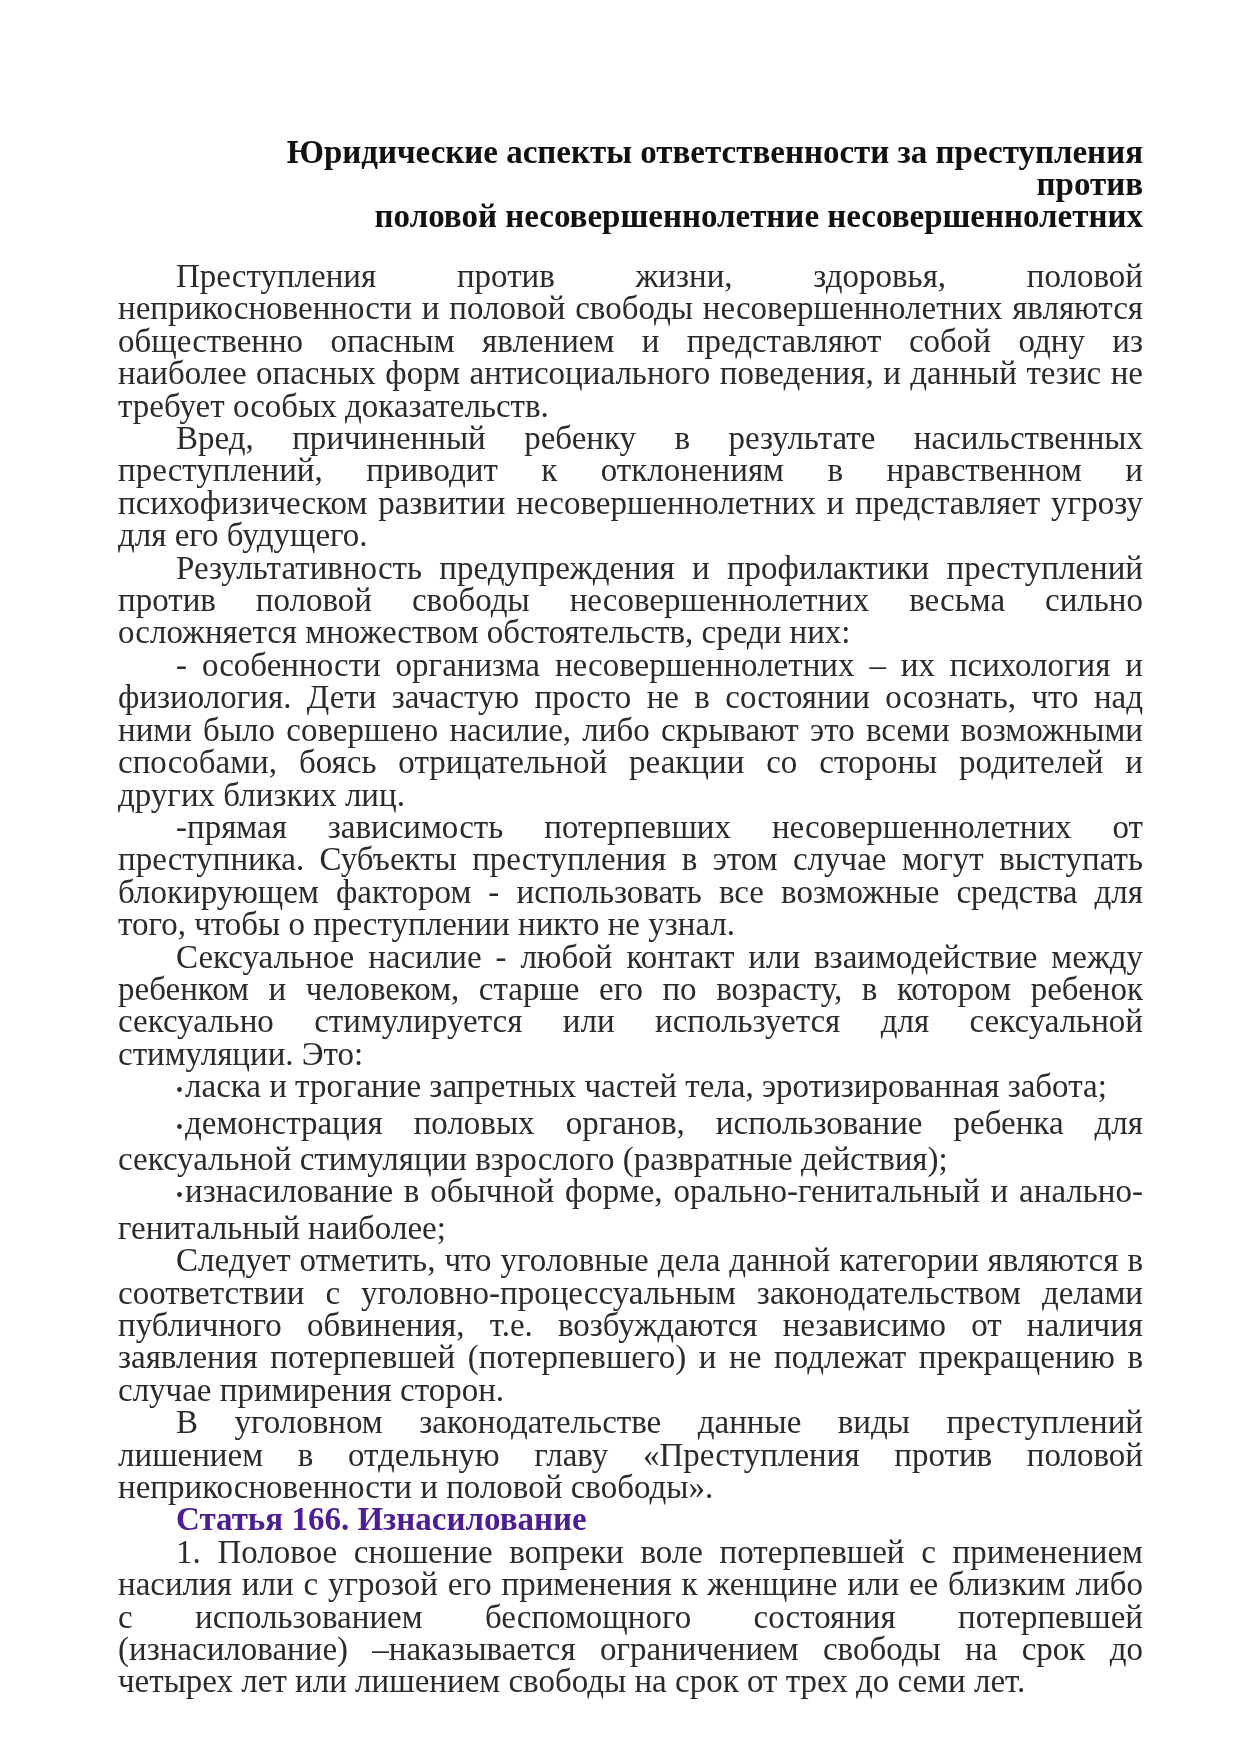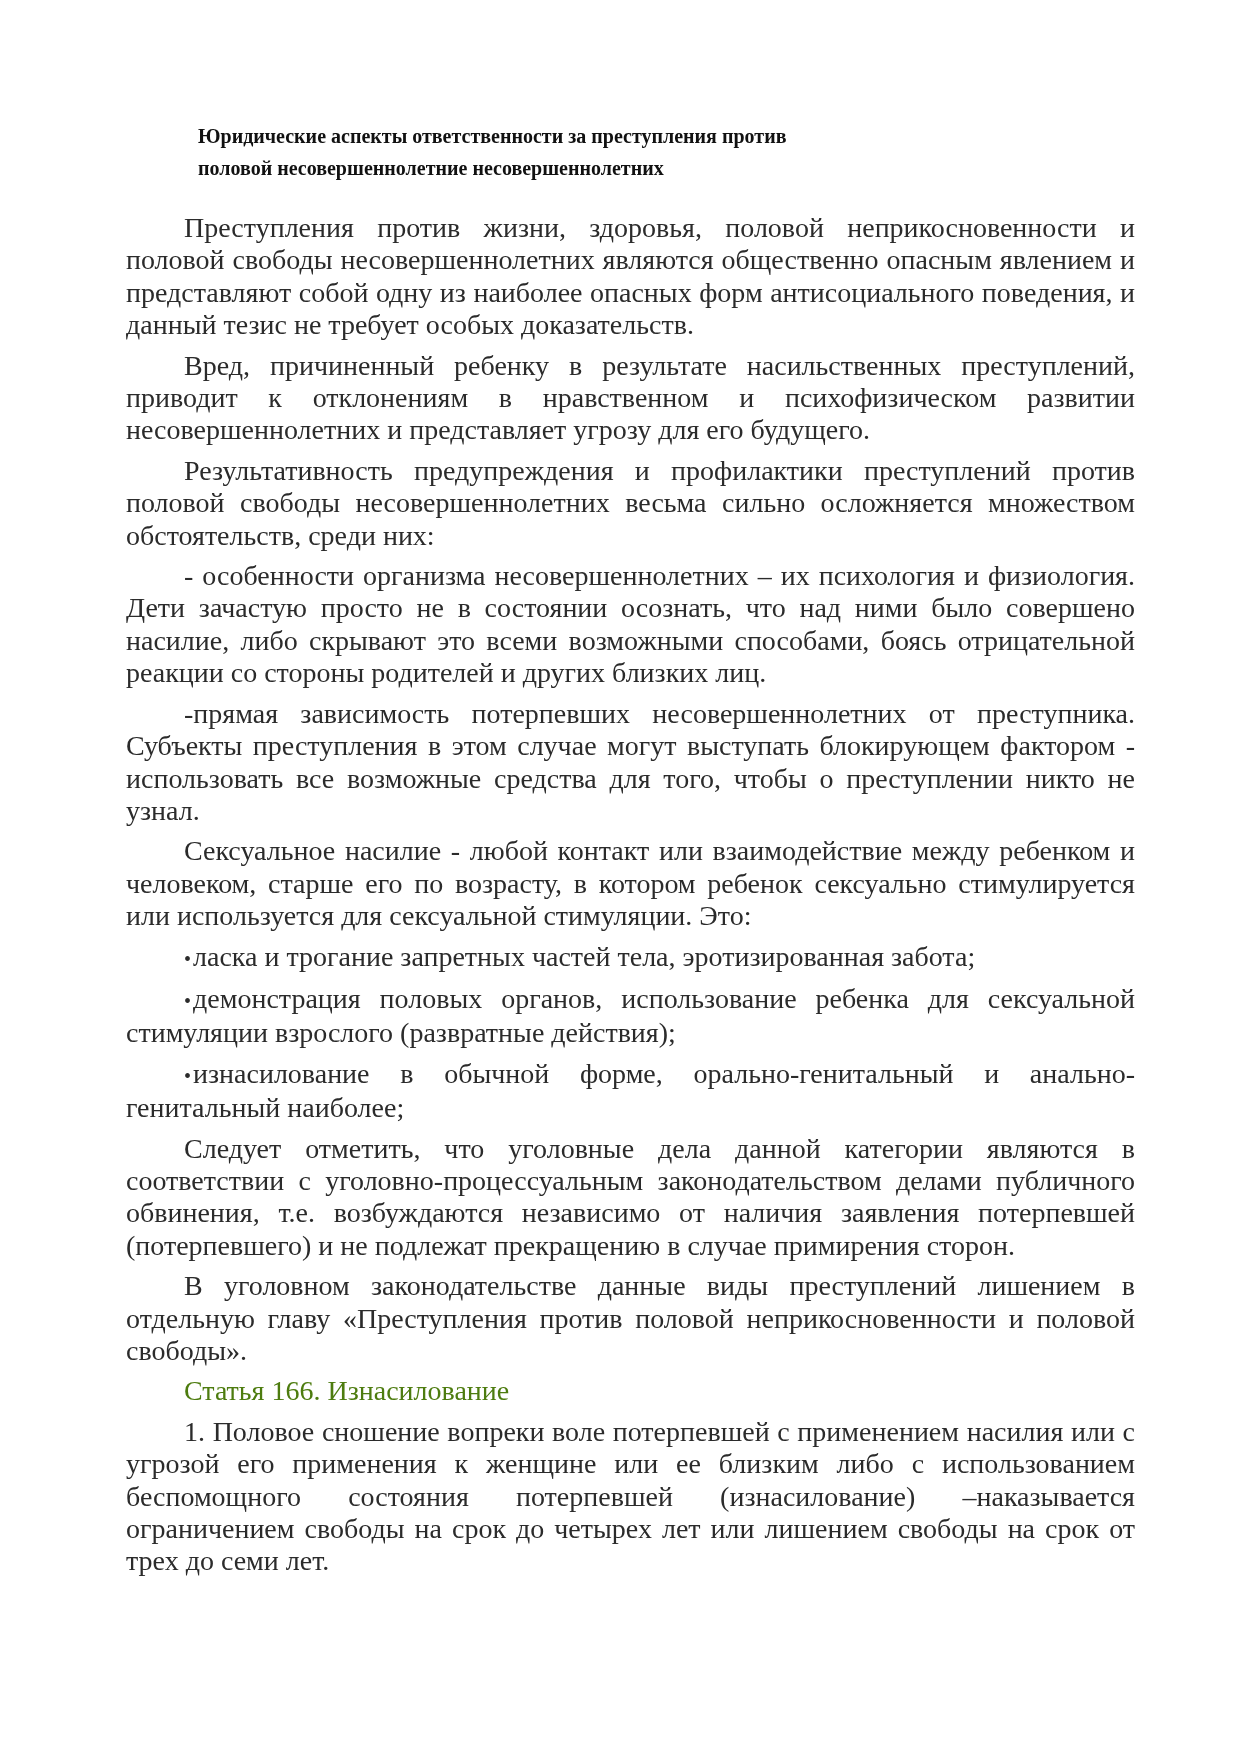--- a/index.html
+++ b/index.html
@@ -3,30 +3,30 @@
 <meta charset="utf-8">
 <style>
   html, body { margin: 0; padding: 0; background: #ffffff; }
   body { width: 1240px; height: 1755px; position: relative; overflow: hidden; }
   .page {
     position: absolute; left: 118px; top: 120px; width: 1025px;
     font-family: "Liberation Serif", "DejaVu Serif", serif;
     color: #2b2b2b;
   }
   .title {
-    font-weight: bold; font-size: 20px; line-height: 32px;
-    text-align: left; color: #111; margin: 0 0 28px 0;
+    font-weight: bold; font-size: 33px; line-height: 32px;
+    text-align: right; color: #111; margin: 16px 0 28px 0;
     padding-left: 80px;
   }
   .title span { display: block; }
   p {
-    margin: 8px; font-size: 28px; line-height: 32.4px;
+    margin: 0; font-size: 33px; line-height: 32.4px;
     text-align: justify; text-indent: 58px;
   }
-  p.heading { font-weight: normal; color: #4d7c0f; }
+  p.heading { font-weight: bold; color: #4c1d95; }
   p.bullet::before { content: "\2022"; font-size: 20px; margin-right: 2px; }
 </style>
 </head>
 <body>
 
 <div class="page">
   <div class="title">
     <span>Юридические аспекты ответственности за преступления против</span>
     <span>половой несовершеннолетние несовершеннолетних</span>
   </div>

